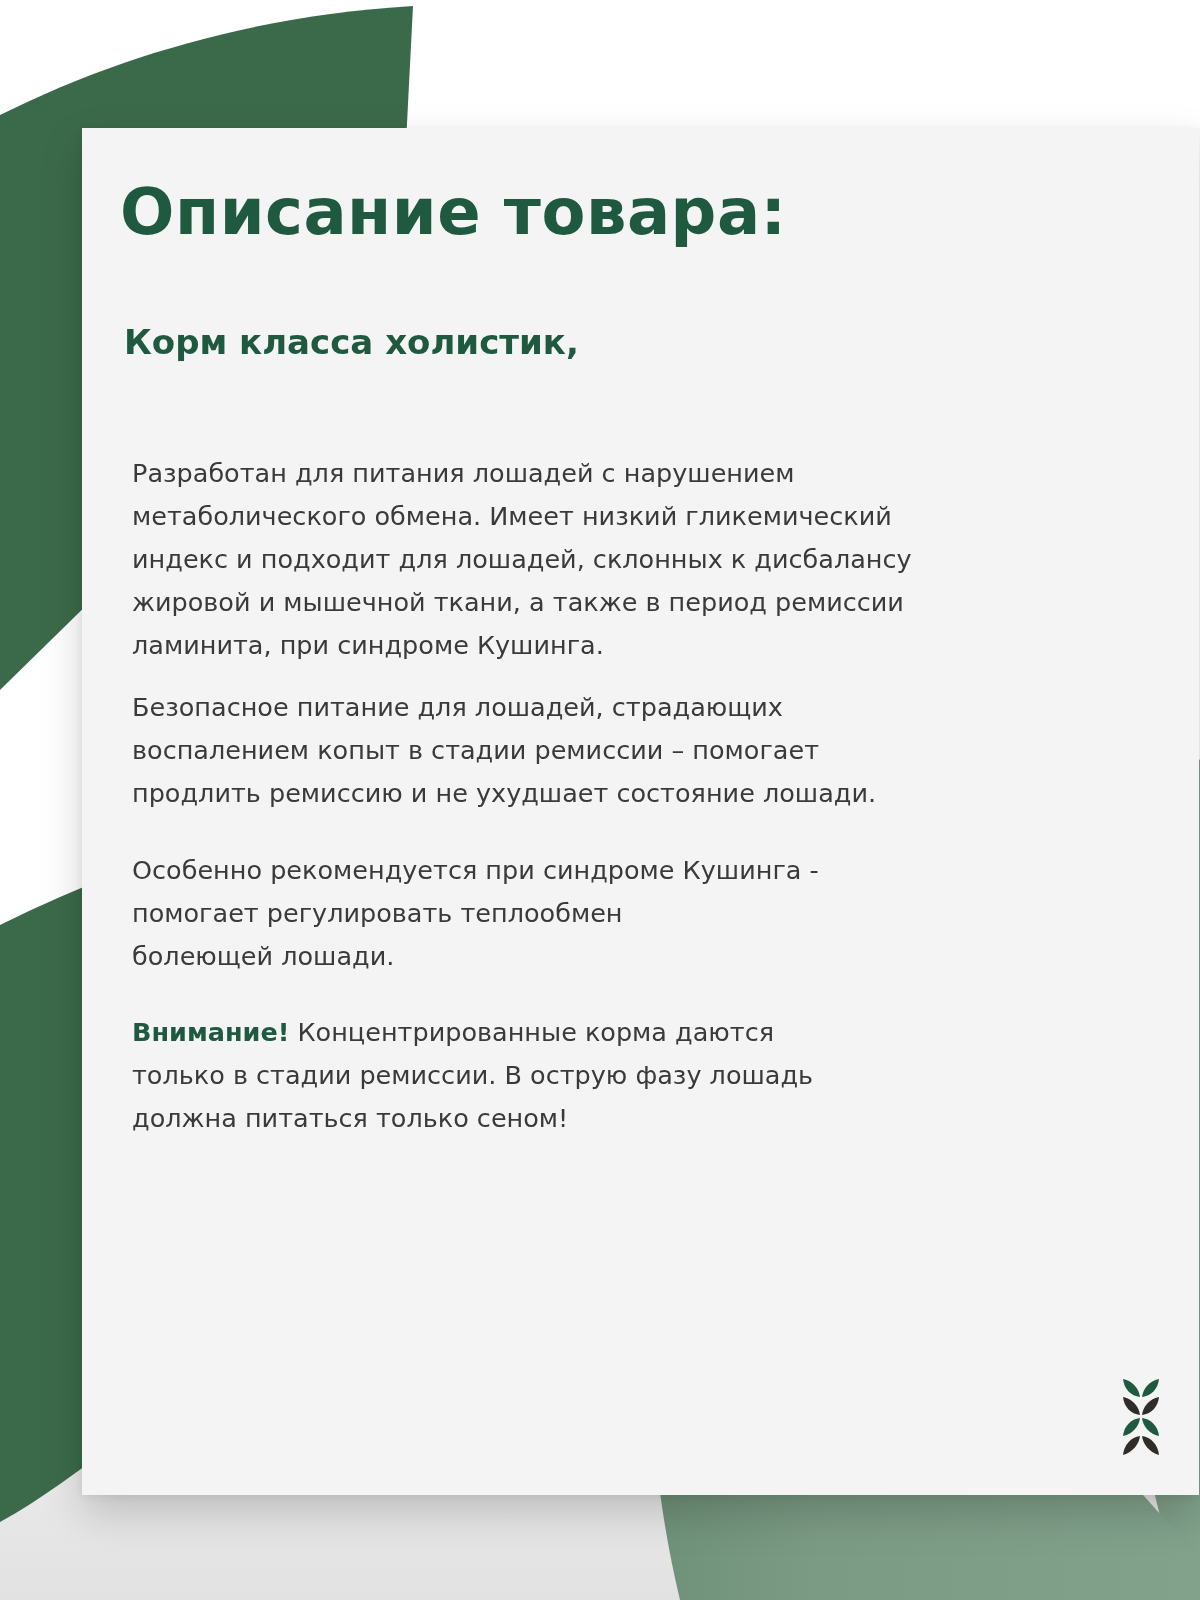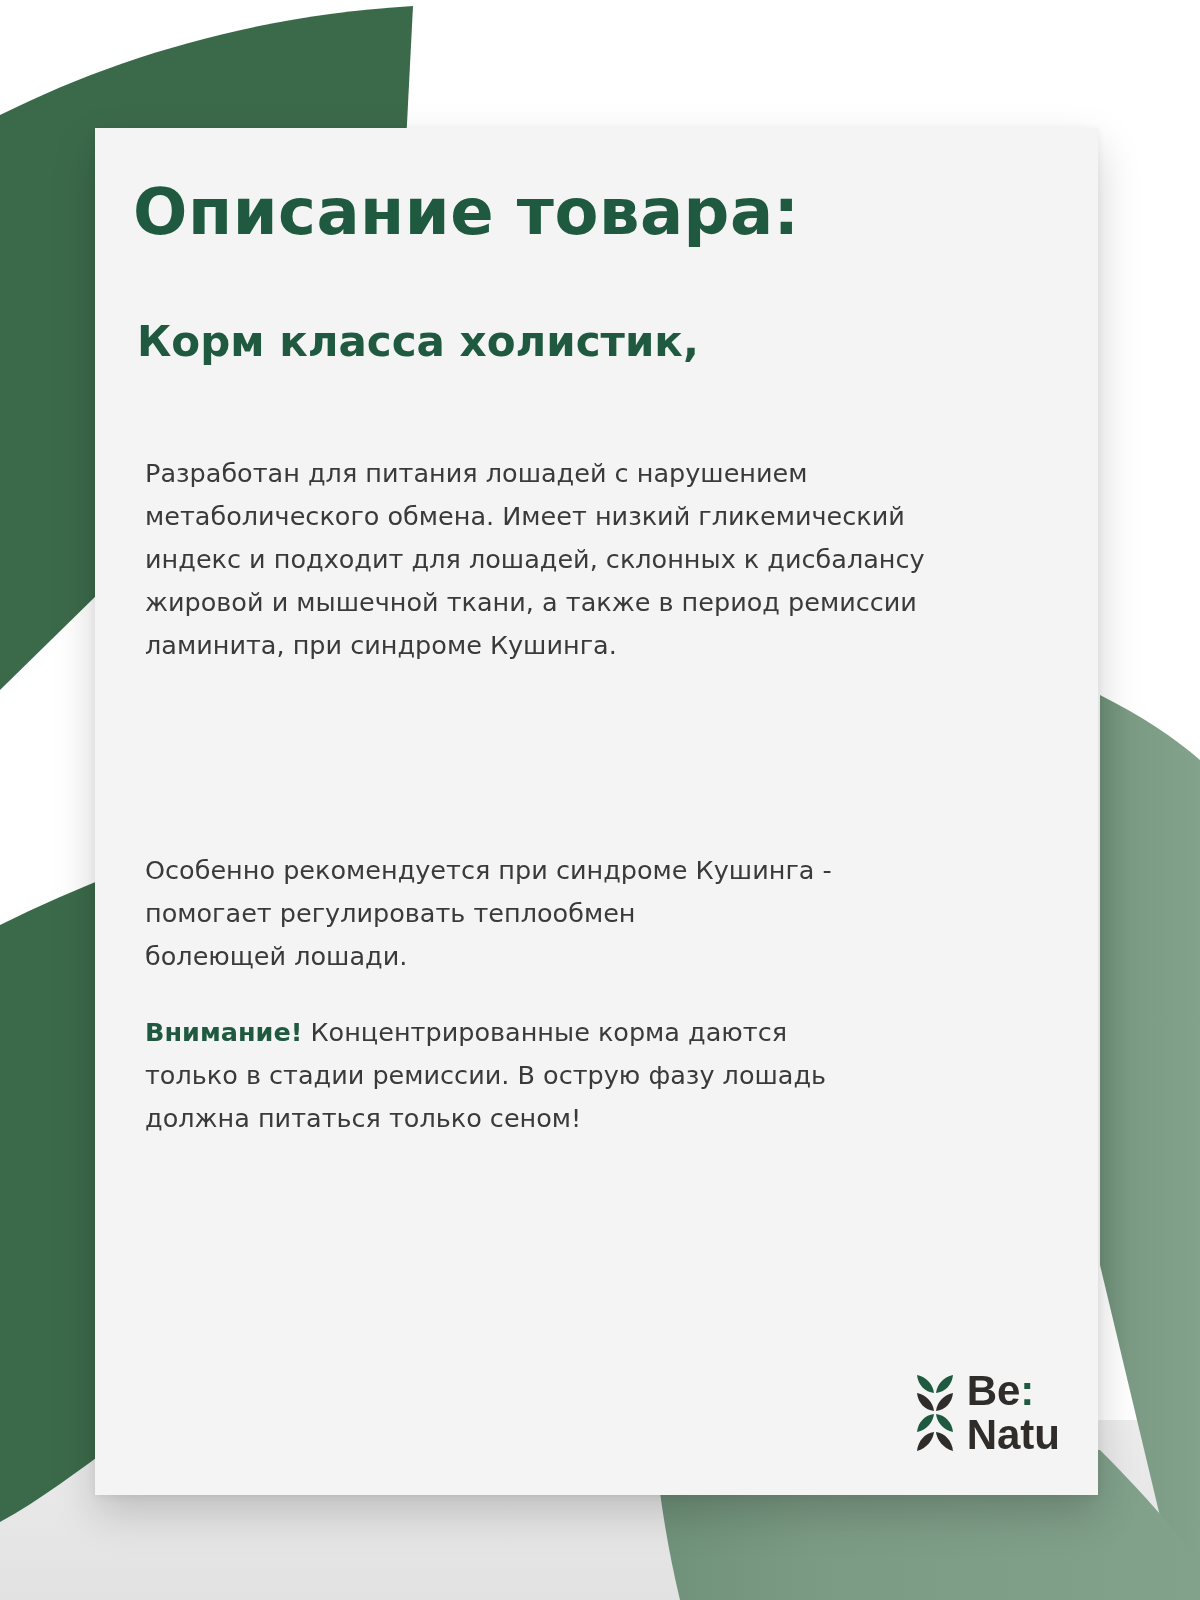--- a/index.html
+++ b/index.html
@@ -3,33 +3,33 @@
   <meta charset="utf-8">
   <style>
     html, body { margin: 0; padding: 0; }
     body {
       width: 1200px; height: 1600px; position: relative; overflow: hidden;
       background: #ffffff;
       font-family: "Liberation Sans", "DejaVu Sans", sans-serif;
     }
     .bg-svg { position: absolute; left: 0; top: 0; width: 1200px; height: 1600px; }
     .card {
-      position: absolute; left: 95px; top: 128px; width: 1003px; height: 1367px;
+      position: absolute; left: 82px; top: 128px; width: 1117px; height: 1367px;
       background: #f4f4f4;
       box-shadow: 0 18px 40px rgba(0,0,0,0.18), 0 2px 8px rgba(0,0,0,0.06);
     }
     .title {
       position: absolute; left: 38px; top: 52px; margin: 0;
       font-family: "DejaVu Sans", sans-serif; font-weight: bold;
       font-size: 64px; letter-spacing: 0.5px; color: #1f5a40; line-height: 1;
     }
     .subtitle {
       position: absolute; left: 42px; top: 192px; margin: 0;
       font-family: "DejaVu Sans", sans-serif; font-weight: bold;
-      font-size: 42px; line-height: 44px; color: #1f5a40;
+      font-size: 34px; line-height: 44px; color: #1f5a40;
     }
     .para {
       position: absolute; left: 42px; margin: 8px; width: 900px;
       font-family: "DejaVu Sans", sans-serif;
       font-size: 25.5px; line-height: 43px; color: #3a3a3a; white-space: pre-line;
     }
     .p1 { top: 316px; }
     .p2 { top: 550px; }
     .p3 { top: 713px; }
     .p4 { top: 875px; }
@@ -76,20 +76,23 @@
 
   <h2 class="subtitle">
     <span>Корм класса холистик,</span><br>
   </h2>
 
   <p class="para p1">Разработан для питания лошадей с нарушением
 метаболического обмена. Имеет низкий гликемический
 индекс и подходит для лошадей, склонных к дисбалансу
 жировой и мышечной ткани, а также в период ремиссии
 ламинита, при синдроме Кушинга.</p>
+  <p class="para p2">Безопасное питание для лошадей, страдающих
+воспалением копыт в стадии ремиссии – помогает
+продлить ремиссию и не ухудшает состояние лошади.</p>
   <p class="para p4"><span class="warn-label">Внимание!</span><span> Концентрированные корма даются
 только в стадии ремиссии. В острую фазу лошадь
 должна питаться только сеном!</span></p>
 
   <p class="para p3">Особенно рекомендуется при синдроме Кушинга -
 помогает регулировать теплообмен
 болеющей лошади.</p>
 
   <div class="logo">
     <svg class="logo-mark" viewBox="0 0 40 80">
@@ -99,18 +102,14 @@
 
       <path d="M2,20 C12,22 18,30 19,38 C10,37 3,30 2,20 Z" fill="#2f2c2a"></path>
       <path d="M38,20 C28,22 22,30 21,38 C30,37 37,30 38,20 Z" fill="#2f2c2a"></path>
 
       <path d="M19,41 C18,49 12,57 2,59 C3,49 10,42 19,41 Z" fill="#1f5a40"></path>
       <path d="M21,41 C22,49 28,57 38,59 C37,49 30,42 21,41 Z" fill="#1f5a40"></path>
 
       <path d="M19,59 C18,67 12,75 2,78 C3,68 10,60 19,59 Z" fill="#2f2c2a"></path>
       <path d="M21,59 C22,67 28,75 38,78 C37,68 30,60 21,59 Z" fill="#2f2c2a"></path>
     </svg>
-    <div class="logo-text">
-      <span>Be</span><span class="logo-colon">:</span><br>
-      <span>Natu</span>
-    </div>
   </div>
 </div>
 
 </body></html>

